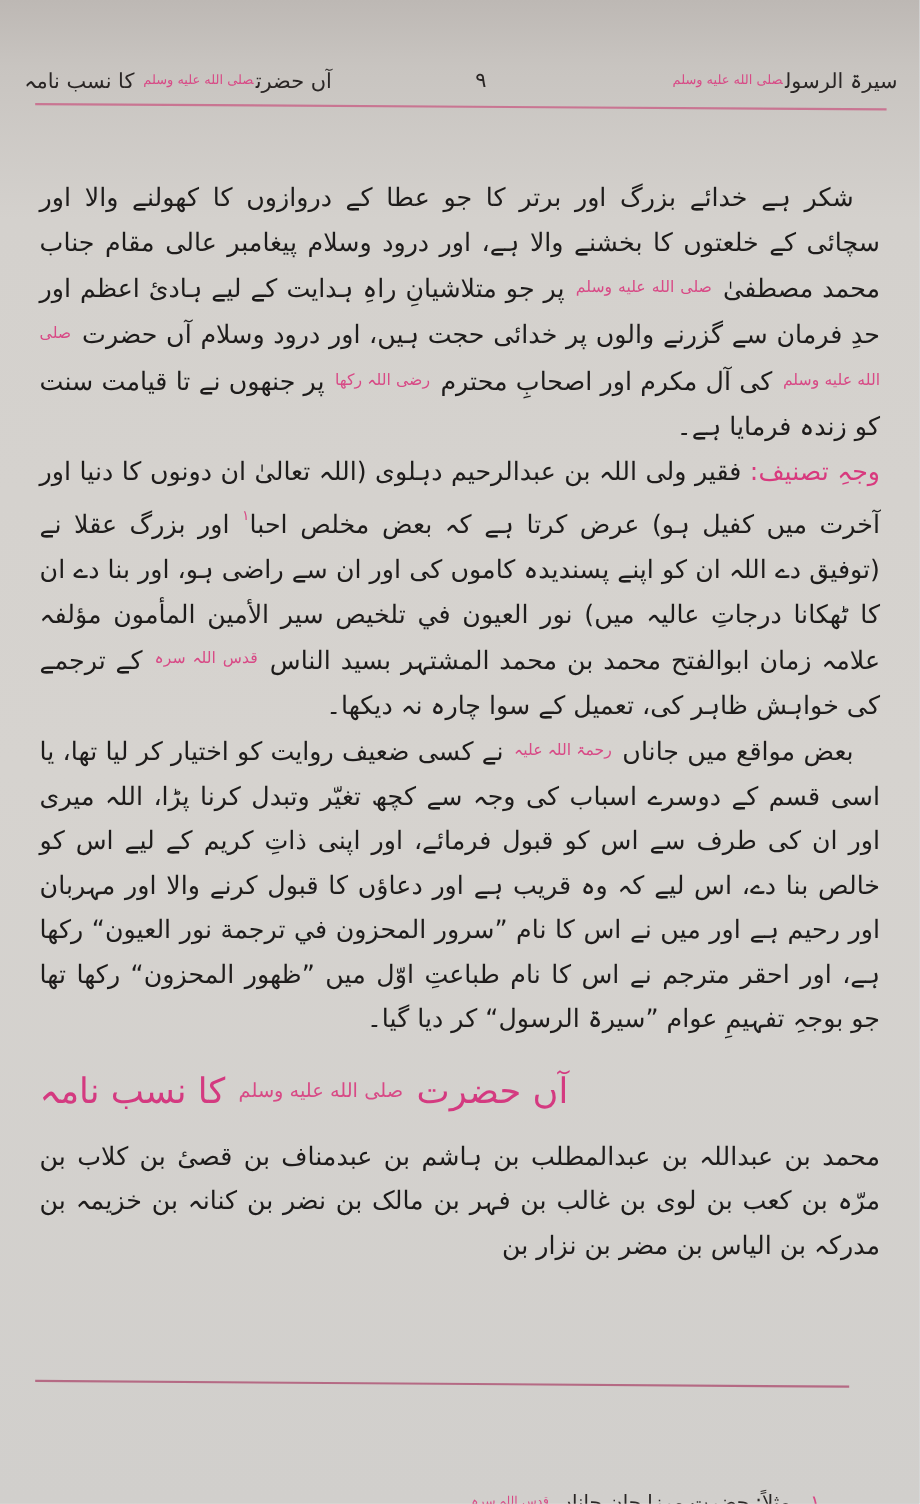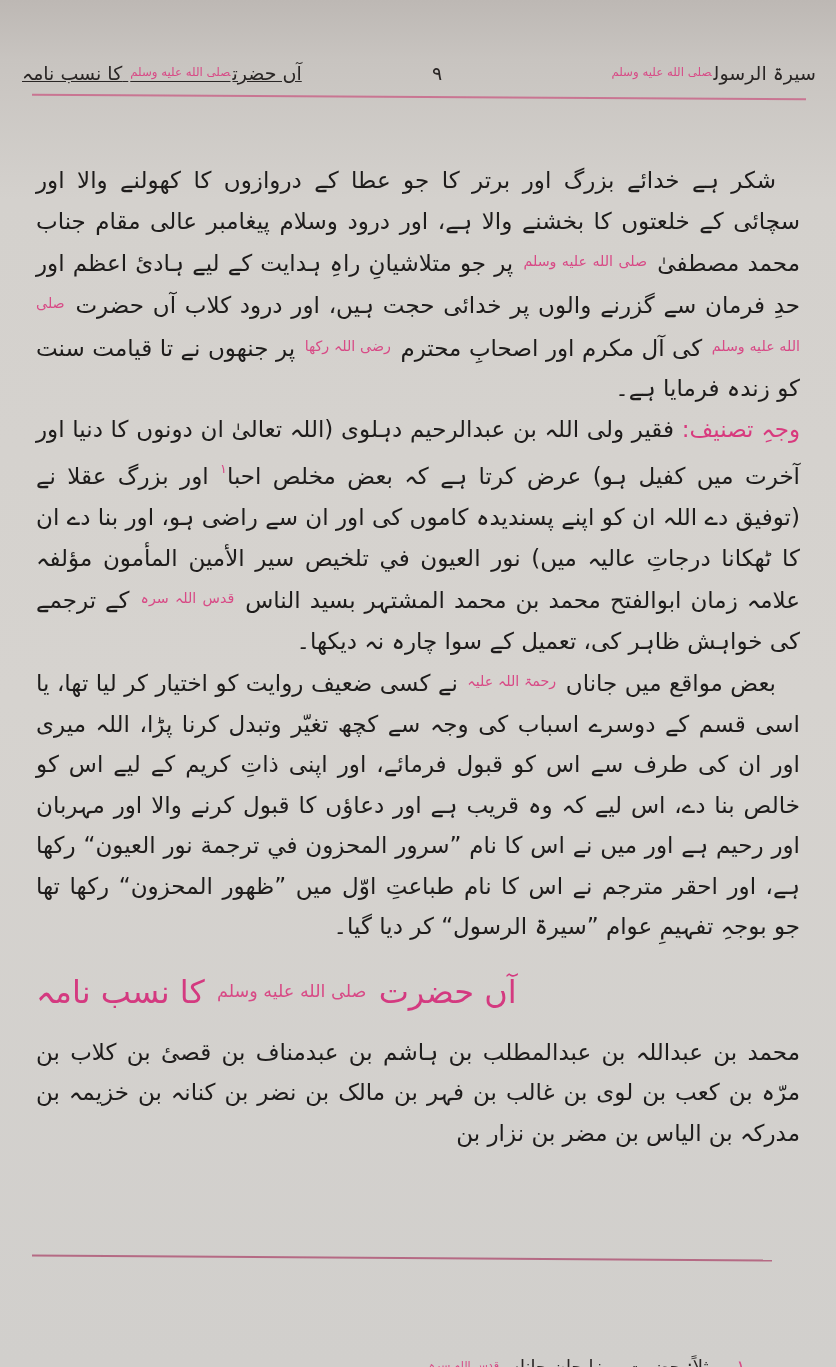--- a/index.html
+++ b/index.html
@@ -15,21 +15,21 @@
     background: linear-gradient(180deg, #bdb8b4 0px, #c8c4c0 60px, #d4d1cd 200px, #d6d3cf 700px, #d1cfcc 1367px);
   }
   .header {
     position: absolute; left: 22px; right: 20px; top: 62px; height: 40px;
     direction: rtl;
   }
   .header .right-title {
     position: absolute; right: 0; top: 0; font-size: 19px; color: #2a2625;
   }
   .header .left-title {
-    position: absolute; left: 0; top: 0; font-size: 19px; color: #2a2625; direction: rtl; text-decoration: underline;
+    position: absolute; left: 0; top: 0; font-size: 19px; color: #2a2625; direction: rtl;
   }
   .header .page-num {
     position: absolute; left: 410px; top: 0; font-size: 19px; color: #2a2625;
   }
   .honorific {
     color: #d84a86; font-size: 0.62em; vertical-align: 0.35em; margin: 0 2px;
   }
   .header-rule {
     position: absolute; left: 32px; right: 30px; top: 96px; height: 2px;
     background: #c97592; transform: rotate(0.35deg);
@@ -76,21 +76,21 @@
       <span>کا نسب نامہ</span>
     </span>
   </div>
   <div class="header-rule"></div>
 
   <div class="body-text">
 
     <p class="indent">
       <span>شکر ہے خدائے بزرگ اور برتر کا جو عطا کے دروازوں کا کھولنے والا اور سچائی کے خلعتوں کا بخشنے والا ہے، اور درود وسلام پیغامبر عالی مقام جناب محمد مصطفیٰ</span>
       <span class="honorific">صلى الله عليه وسلم</span>
-      <span>پر جو متلاشیانِ راہِ ہدایت کے لیے ہادیٔ اعظم اور حدِ فرمان سے گزرنے والوں پر خدائی حجت ہیں، اور درود کلاب آں حضرت</span>
+      <span>پر جو متلاشیانِ راہِ ہدایت کے لیے ہادیٔ اعظم اور حدِ فرمان سے گزرنے والوں پر خدائی حجت ہیں، اور درود وسلام آں حضرت</span>
       <span class="honorific">صلى الله عليه وسلم</span>
       <span>کی آل مکرم اور اصحابِ محترم</span>
       <span class="honorific">رضی اللہ رکھا</span>
       <span>پر جنھوں نے تا قیامت سنت کو زندہ فرمایا ہے۔</span>
     </p>
 
     <p>
       <span class="pink">وجہِ تصنیف:</span>
       <span>فقیر ولی اللہ بن عبدالرحیم دہلوی (اللہ تعالیٰ ان دونوں کا دنیا اور آخرت میں کفیل ہو) عرض کرتا ہے کہ بعض مخلص احبا</span><span class="fn-sup">۱</span>
       <span>اور بزرگ عقلا نے (توفیق دے اللہ ان کو اپنے پسندیدہ کاموں کی اور ان سے راضی ہو، اور بنا دے ان کا ٹھکانا درجاتِ عالیہ میں) نور العیون في تلخیص سیر الأمین المأمون مؤلفہ علامہ زمان ابوالفتح محمد بن محمد المشتہر بسید الناس</span>

